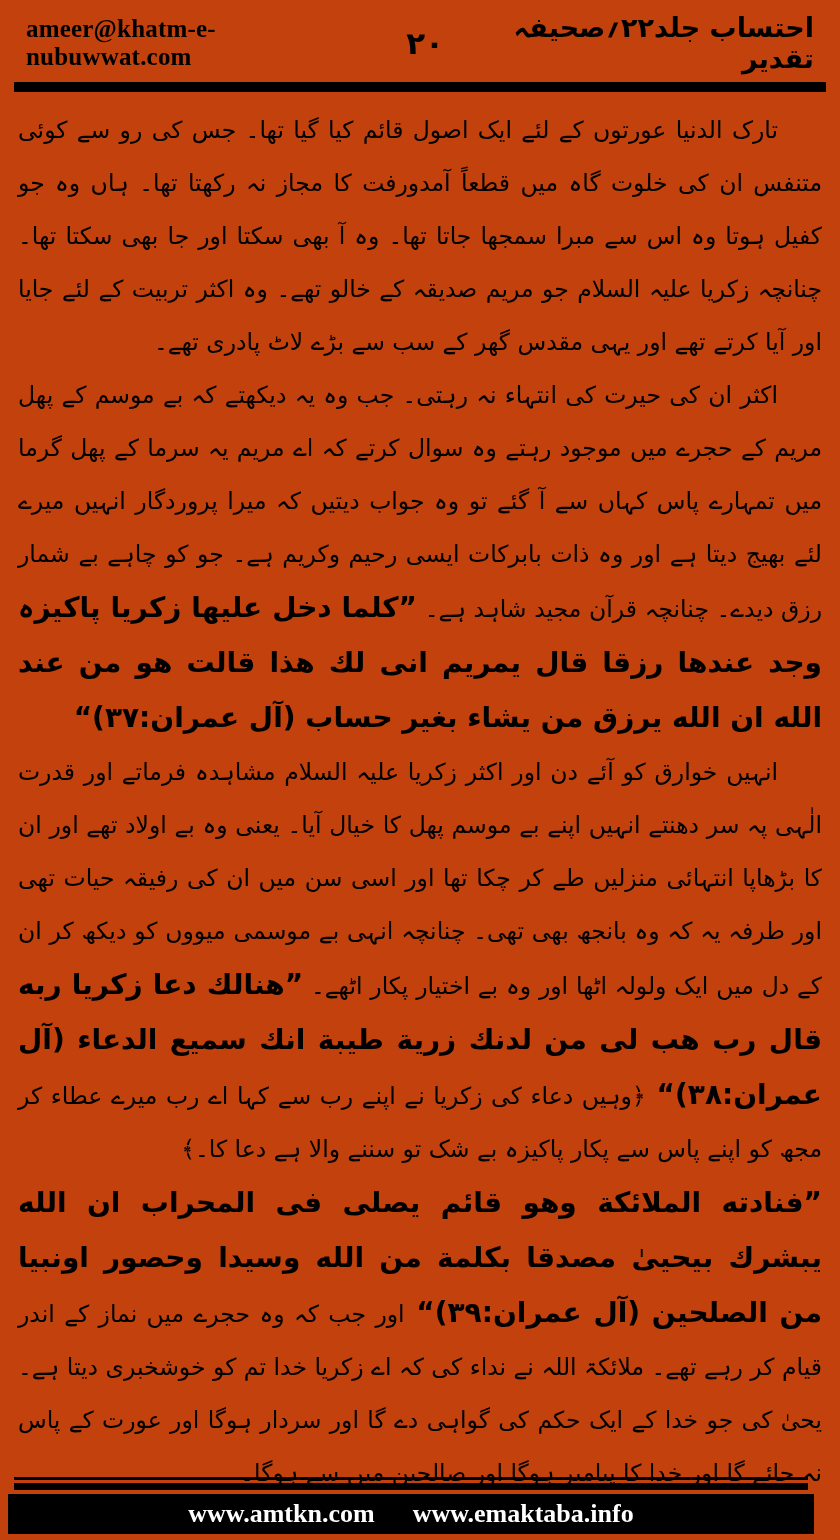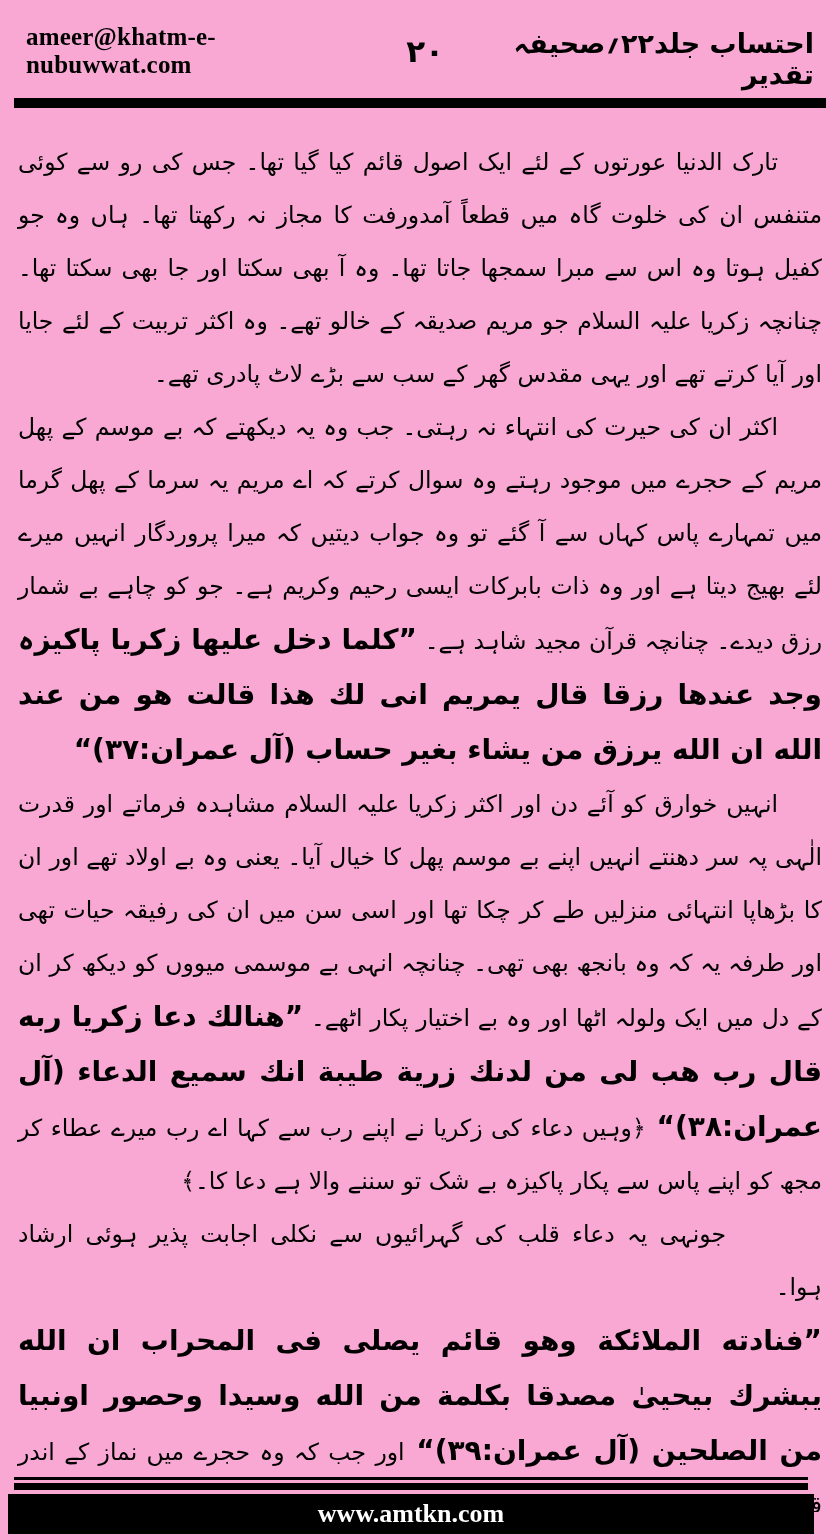--- a/index.html
+++ b/index.html
@@ -1,46 +1,46 @@
 <!DOCTYPE html>
 <html lang="ur" dir="rtl"><head>
 <meta charset="utf-8">
 <style>
   html,body{margin:0;padding:0;background:#ffffff;}
   .page{
     position:relative;
     width:840px;height:1540px;
-    background:#f9a8d4;color:#000;
+    background:#c2410c;color:#000;
     overflow:hidden;
     font-family:"DejaVu Sans",sans-serif;
   }
   
   .hdr{
     direction:ltr;
     display:flex;align-items:center;justify-content:space-between;
     padding:12px 26px 2px 26px;
   }
   .hdr-email{
     font-family:"Liberation Serif",serif;
     font-weight:bold;font-size:25px;letter-spacing:.2px;
   }
   .hdr-num{
     font-size:31px;font-weight:bold;
     margin-left:26px;margin-right:auto;padding-left:10px;
   }
   .hdr-title{
     direction:rtl;
-    font-size:27px;font-weight:bold;margin-top:16px;
+    font-size:27px;font-weight:bold;
   }
   .hdr-rule{height:10px;background:#000;margin:6px 14px 0 14px;}
   
   .bodytext{
     direction:rtl;
     height:1404px;overflow:hidden;box-sizing:border-box;
-    padding:28px 18px 0 18px;
+    padding:12px 18px 0 18px;
     text-align:justify;
     font-size:23.5px;line-height:53px;
   }
   .bodytext p{margin:0;text-indent:44px;}
   .bodytext p.noindent{text-indent:0;}
   .bodytext p.bigindent{text-indent:96px;}
   .run-arabic{font-size:28px;font-weight:bold;}
   
   .ftr{position:absolute;left:0;right:18px;bottom:0;}
   .ftr-rule{
@@ -80,31 +80,29 @@
       <span class="run-urdu">اکثر ان کی حیرت کی انتہاء نہ رہتی۔ جب وہ یہ دیکھتے کہ بے موسم کے پھل مریم کے حجرے میں موجود رہتے وہ سوال کرتے کہ اے مریم یہ سرما کے پھل گرما میں تمہارے پاس کہاں سے آ گئے تو وہ جواب دیتیں کہ میرا پروردگار انہیں میرے لئے بھیج دیتا ہے اور وہ ذات بابرکات ایسی رحیم وکریم ہے۔ جو کو چاہے بے شمار رزق دیدے۔ چنانچہ قرآن مجید شاہد ہے۔ </span>
       <span class="run-arabic">”كلما دخل عليها زكريا پاکیزہ وجد عندها رزقا قال يمريم انى لك هذا قالت هو من عند الله ان الله يرزق من يشاء بغير حساب (آل عمران:۳۷)“</span>
     </p>
 
     <p>
       <span class="run-urdu">انہیں خوارق کو آئے دن اور اکثر زکریا علیہ السلام مشاہدہ فرماتے اور قدرت الٰہی پہ سر دھنتے انہیں اپنے بے موسم پھل کا خیال آیا۔ یعنی وہ بے اولاد تھے اور ان کا بڑھاپا انتہائی منزلیں طے کر چکا تھا اور اسی سن میں ان کی رفیقہ حیات تھی اور طرفہ یہ کہ وہ بانجھ بھی تھی۔ چنانچہ انہی بے موسمی میووں کو دیکھ کر ان کے دل میں ایک ولولہ اٹھا اور وہ بے اختیار پکار اٹھے۔ </span>
       <span class="run-arabic">”هنالك دعا زكريا ربه قال رب هب لى من لدنك زرية طيبة انك سميع الدعاء (آل عمران:۳۸)“ </span>
       <span class="run-urdu">﴿وہیں دعاء کی زکریا نے اپنے رب سے کہا اے رب میرے عطاء کر مجھ کو اپنے پاس سے پکار پاکیزہ بے شک تو سننے والا ہے دعا کا۔﴾</span>
     </p>
 
-    <p class="bigindent">
-      <span class="run-urdu">جونہی یہ دعاء قلب کی گہرائیوں سے نکلی اجابت پذیر ہوئی ارشاد ہوا۔</span>
-    </p>
 
     <p class="noindent">
       <span class="run-arabic">”فنادته الملائكة وهو قائم يصلى فى المحراب ان الله يبشرك بيحيىٰ مصدقا بكلمة من الله وسيدا وحصور اونبيا من الصلحين (آل عمران:۳۹)“ </span>
       <span class="run-urdu">اور جب کہ وہ حجرے میں نماز کے اندر قیام کر رہے تھے۔ ملائکۃ اللہ نے نداء کی کہ اے زکریا خدا تم کو خوشخبری دیتا ہے۔ یحیٰ کی جو خدا کے ایک حکم کی گواہی دے گا اور سردار ہوگا اور عورت کے پاس نہ جائے گا اور خدا کا پیامبر ہوگا اور صالحین میں سے ہوگا۔</span>
     </p>
 
   </div>
 
   <div class="ftr">
     <div class="ftr-rule"></div>
     <div class="ftr-bar">
       <span class="ftr-link">www.amtkn.com</span>
+      <span class="ftr-link">www.emaktaba.info</span>
     </div>
   </div>
 
 </div>
 
 </body></html>

